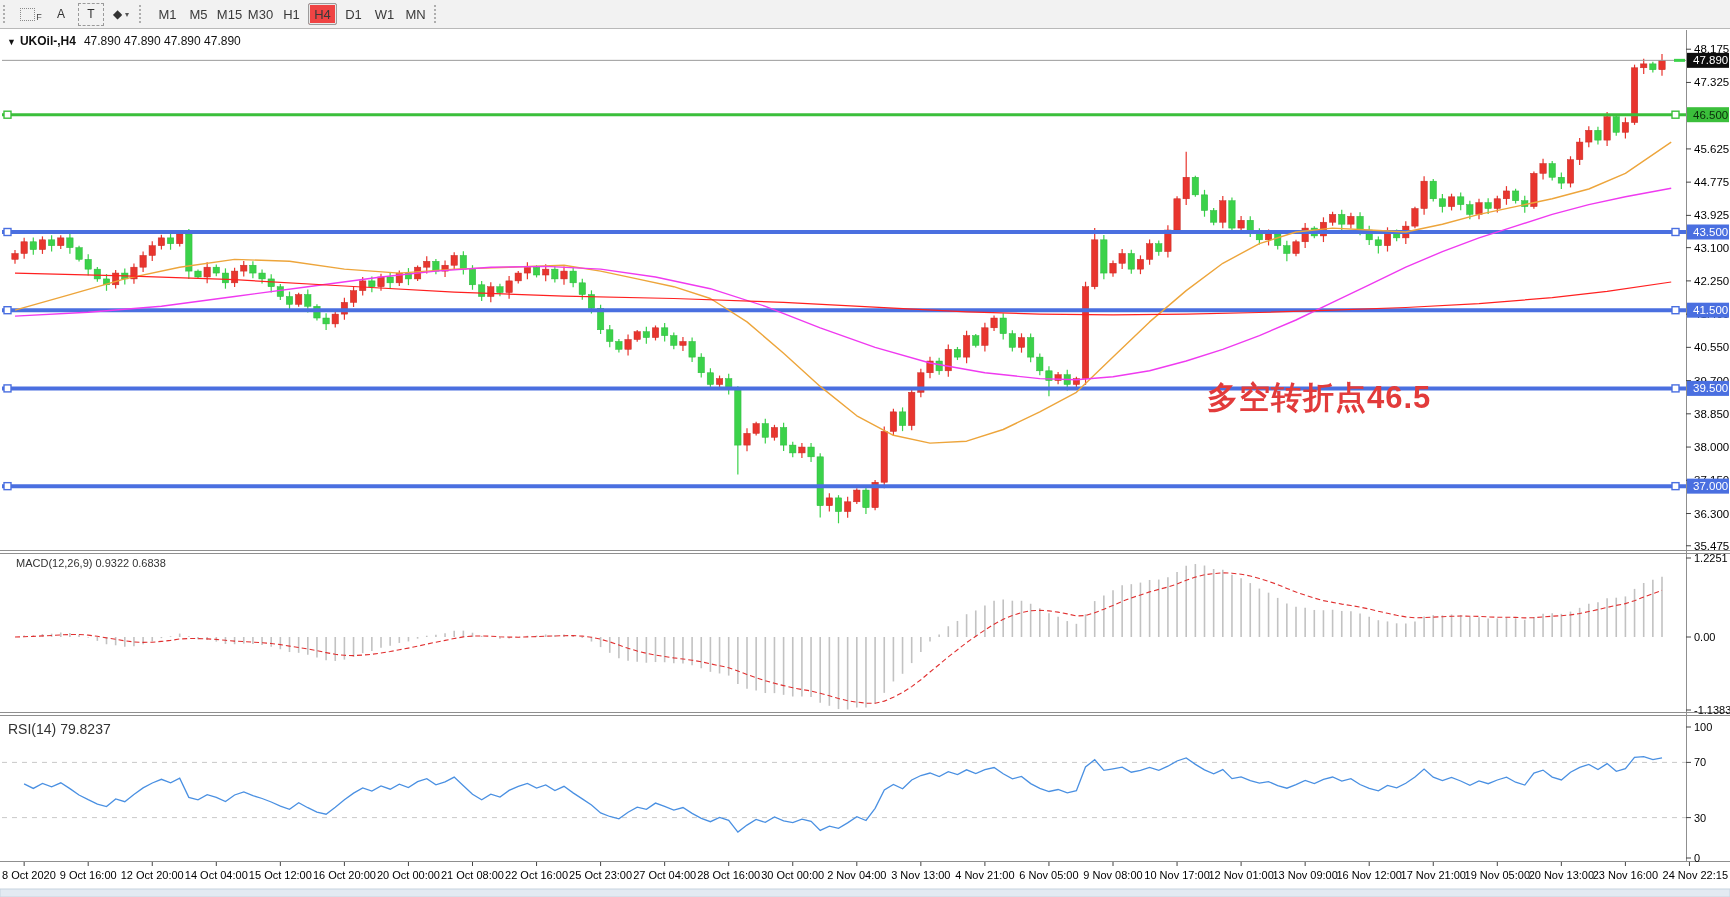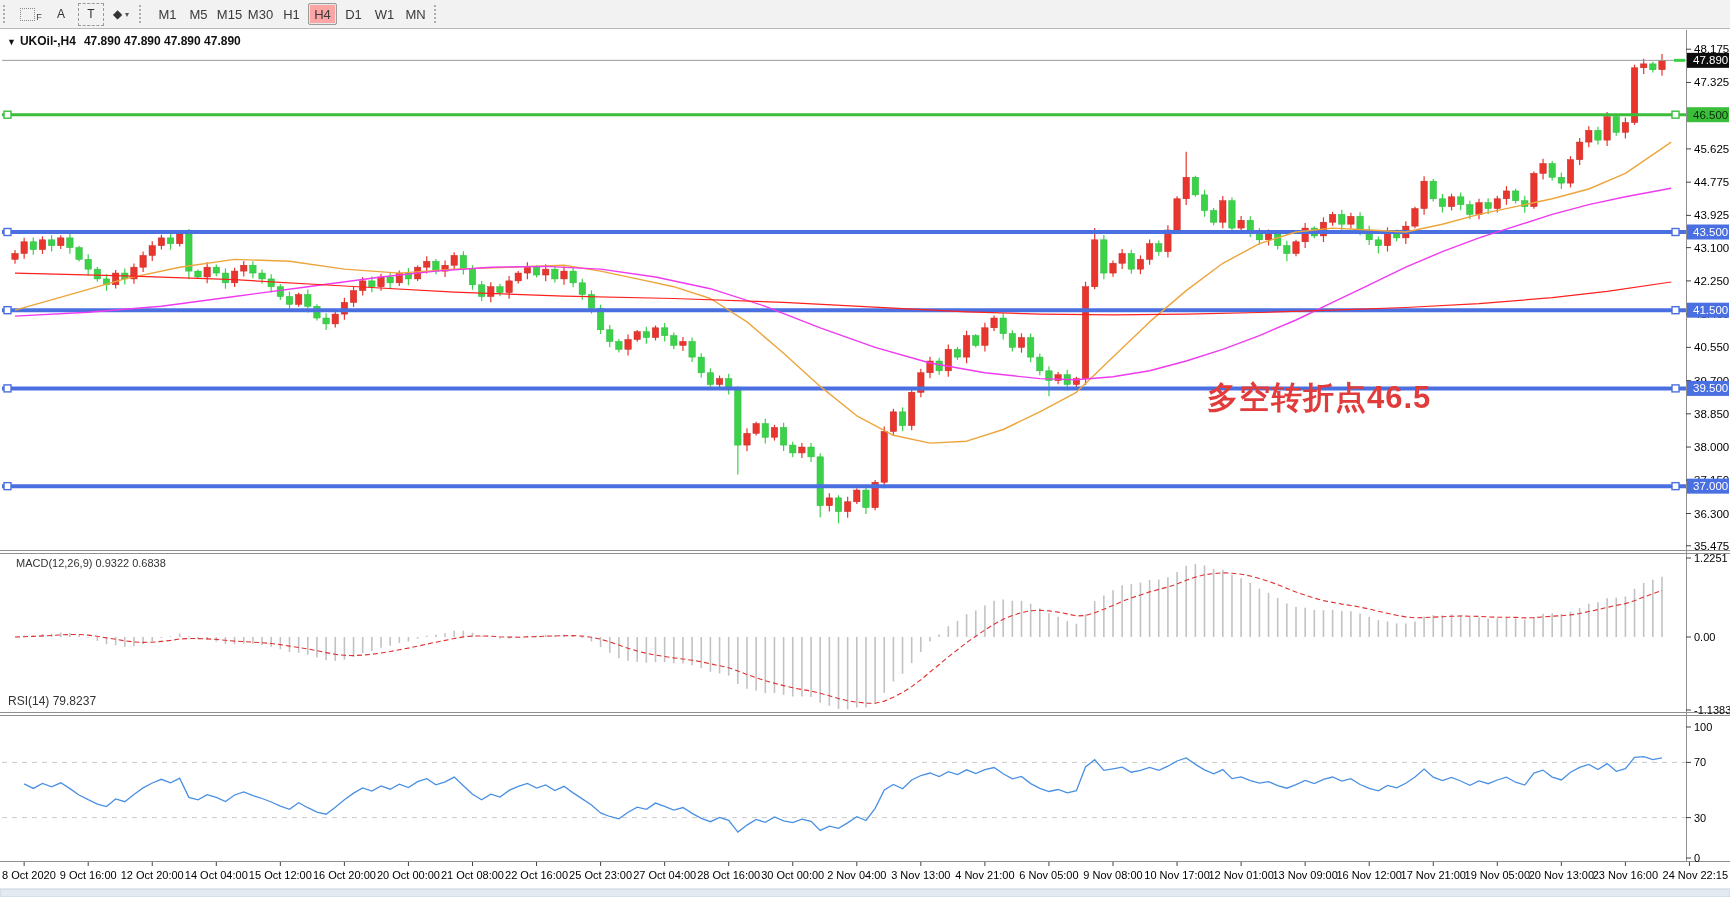--- a/index.html
+++ b/index.html
@@ -11,28 +11,28 @@
   .grip{width:6px;height:18px;border-left:2px dotted #aeaeae;margin:0 5px 0 3px;}
   .toolbtn{min-width:24px;height:21px;display:flex;align-items:center;justify-content:center;
     font-size:12px;color:#333;margin:0 2px;background:transparent;border:1px solid transparent;
     cursor:default;user-select:none;}
   .tool-dotted .g{border:1px dotted #8a8a8a;width:13px;height:11px;display:inline-block;}
   .tool-dotted .sub{font-size:9px;color:#444;margin-left:1px;margin-top:6px;}
   .tool-dashed{border:1px dashed #9a9a9a !important;}
   .caret{font-size:8px;color:#555;margin-left:3px;}
   .tfbtn{min-width:27px;height:20px;display:flex;align-items:center;justify-content:center;
     font-size:13px;color:#3a3a3a;margin:0 1px;border:1px solid transparent;user-select:none;}
-  .tfbtn.active{background:#fca5a5;border:1px solid #9c9c9c;border-radius:2px;box-shadow:0 0 0 1px #e8e8e8 inset;}
+  .tfbtn.active{background:#ef4444;border:1px solid #9c9c9c;border-radius:2px;box-shadow:0 0 0 1px #e8e8e8 inset;}
   
   .ovl{position:absolute;z-index:5;white-space:nowrap;}
   #chart-title{left:7px;top:34px;font-size:12px;font-weight:600;color:#111;}
   #chart-title .mark{font-size:9px;margin-right:4px;color:#111;}
-  #chart-title .vals{font-weight:700;margin-left:8px;margin-top:24px;}
+  #chart-title .vals{font-weight:400;margin-left:8px;margin-top:24px;}
   #macd-label{left:8px;top:557px;font-size:11px;color:#333;margin-left:8px;}
-  #rsi-label{left:8px;top:694px;font-size:12px;color:#333;}
+  #rsi-label{left:8px;top:721px;font-size:14px;color:#333;}
   #annotation{left:1207px;top:377px;font-size:31px;font-weight:bold;letter-spacing:1px;text-align:center;}
   svg{position:absolute;left:0;top:0;}
 </style>
 </head>
 <body>
 
 <div id="stage">
   <div id="toolbar">
       <div class="grip"></div>
       <div class="toolbtn tool-dotted">

